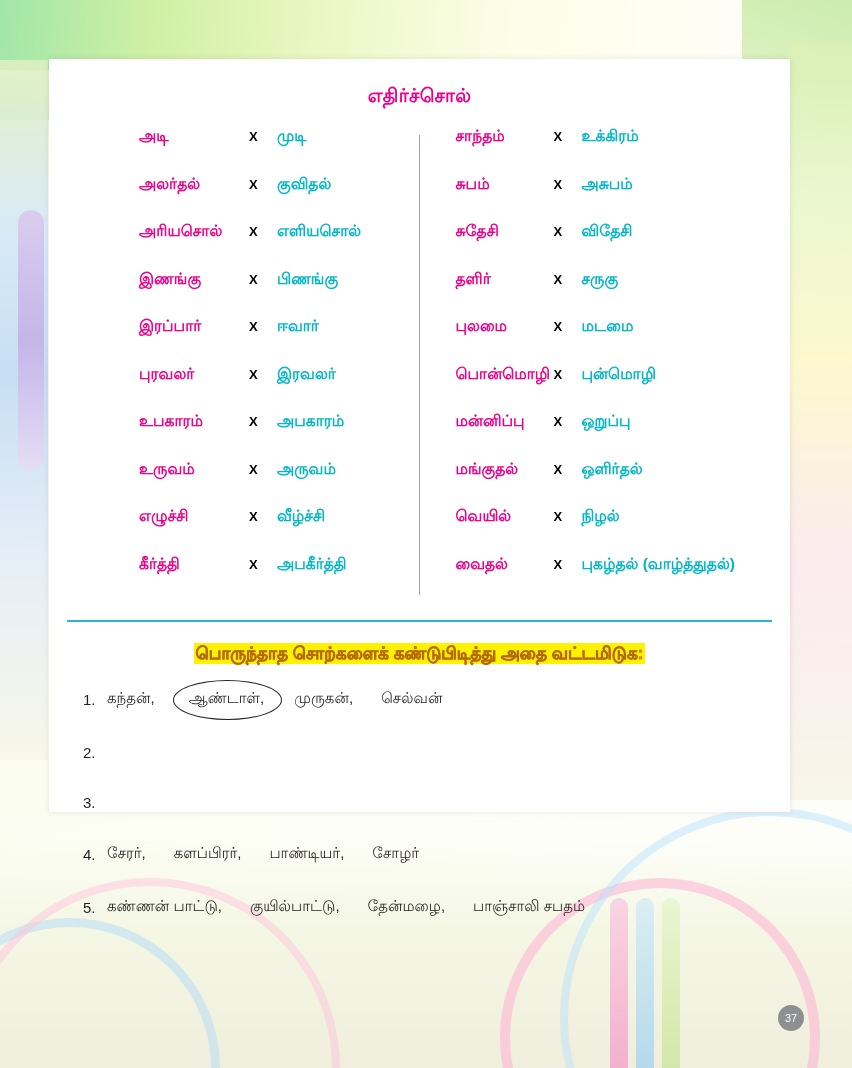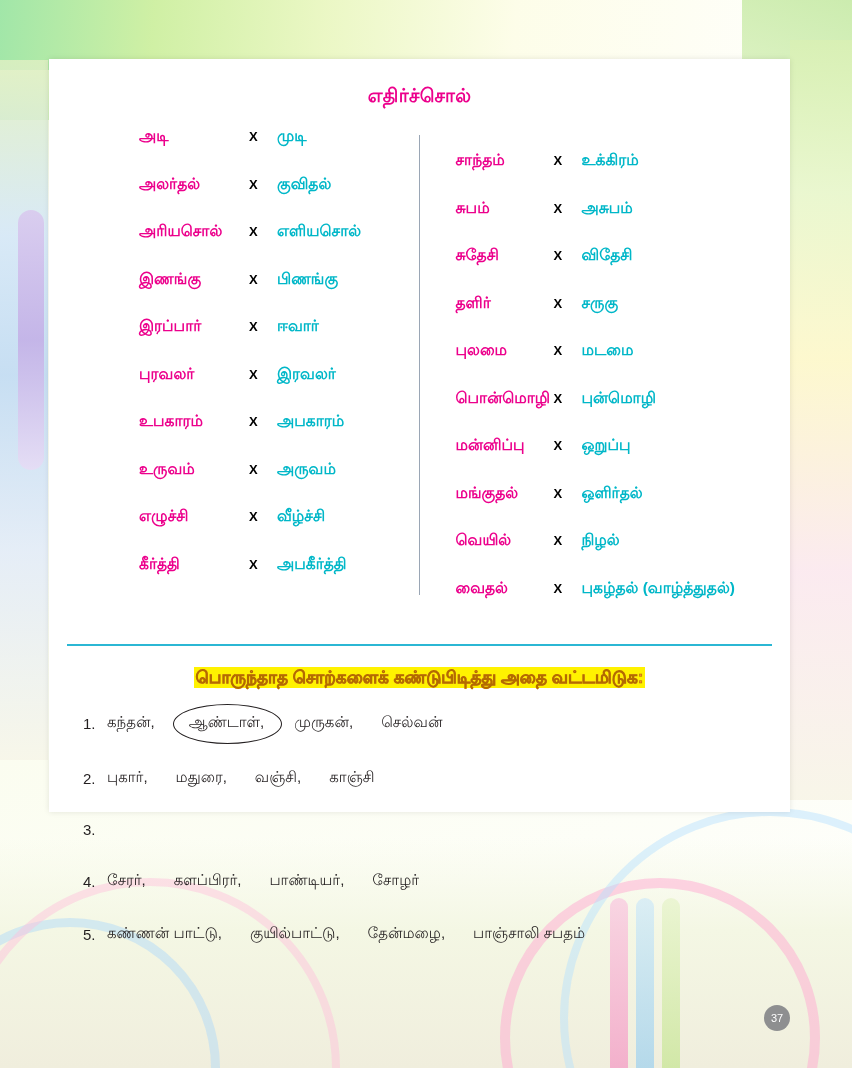--- a/index.html
+++ b/index.html
@@ -98,21 +98,21 @@
     position: relative;
     margin: 18px 0 0 0;
     padding: 0 24px;
     display: flex;
     gap: 0;
   }
   .col {
     width: 50%;
     padding-left: 66px;
   }
-  .col.right { padding-left: 36px; margin-top: 24px; }
+  .col.right { padding-left: 36px; }
   .divider {
     position: absolute;
     left: 370px; top: 8px;
     width: 1px; height: 460px;
     background: #9aa6b5;
   }
   .pair {
     display: flex;
     align-items: baseline;
     height: 47.5px;
@@ -183,21 +183,21 @@
     left: -10px; top: -7px;
     width: calc(100% + 20px);
     height: calc(100% + 14px);
     border: 1.4px solid #231f20;
     border-radius: 50%;
   }
 
   
   .pageno {
     position: absolute;
-    right: 62px; bottom: 37px;
+    right: 48px; bottom: 37px;
     width: 26px; height: 26px;
     border-radius: 50%;
     background: #8e8f90;
     color: #ffffff;
     font-size: 11px;
     display: flex; align-items: center; justify-content: center;
   }
 </style>
 </head>
 <body>
@@ -346,26 +346,20 @@
       <span class="q-words">
         <span class="q-word">கந்தன்,</span>
         <span class="q-word circled">ஆண்டாள்,</span>
         <span class="q-word">முருகன்,</span>
         <span class="q-word">செல்வன்</span>
       </span>
     </div>
 
     <div class="q-row">
       <span class="q-num">2.</span>
-      <span class="q-words">
-        <span class="q-word">புகார்,</span>
-        <span class="q-word">மதுரை,</span>
-        <span class="q-word">வஞ்சி,</span>
-        <span class="q-word">காஞ்சி</span>
-      </span>
     </div>
 
     <div class="q-row">
       <span class="q-num">3.</span>
     </div>
 
     <div class="q-row">
       <span class="q-num">4.</span>
       <span class="q-words">
         <span class="q-word">சேரர்,</span>

